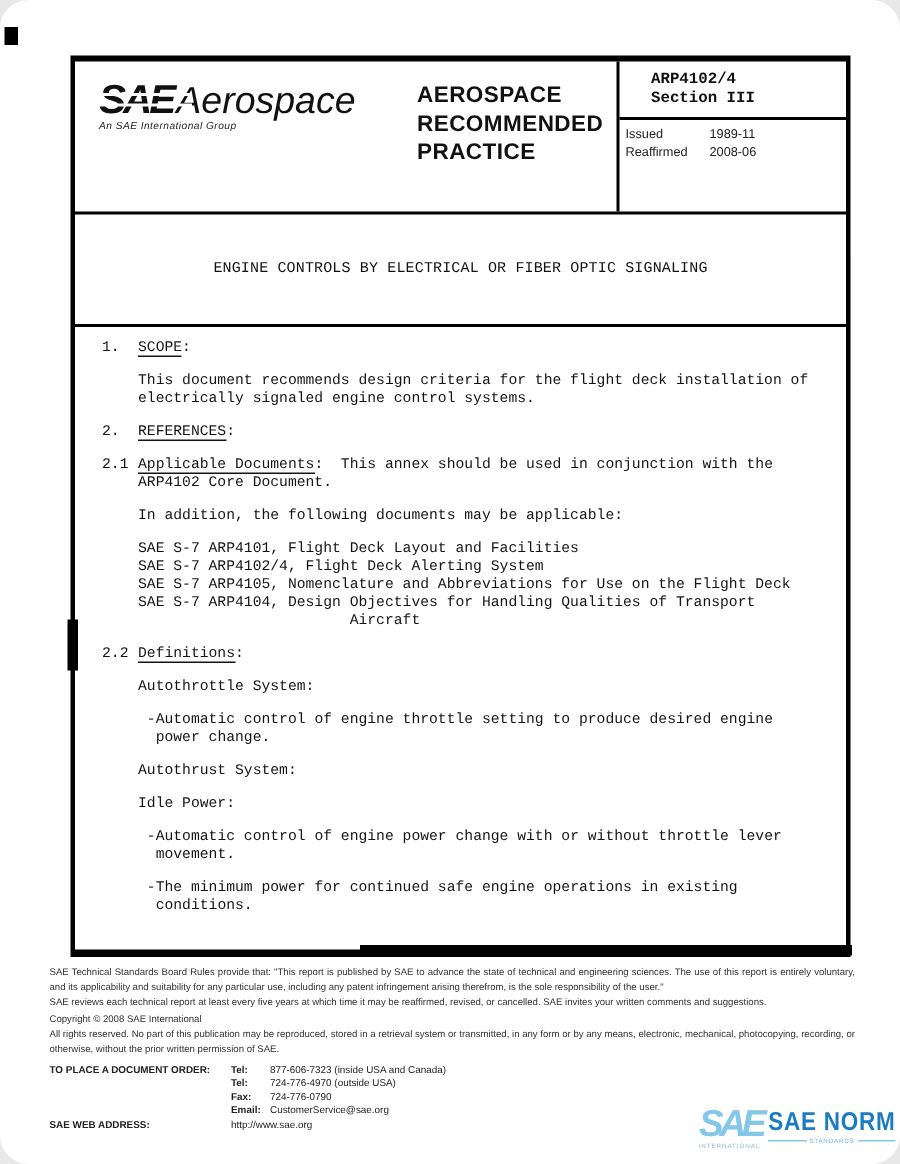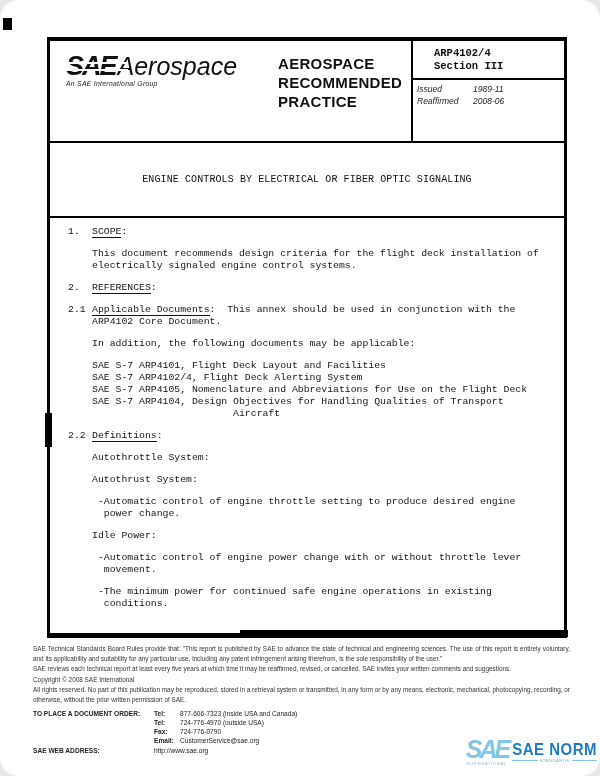--- a/index.html
+++ b/index.html
@@ -26,21 +26,21 @@
   .logo-aero{font-style:italic;font-size:25px;line-height:26px;letter-spacing:0px;margin-left:2px;}
   .logo-tag{font-style:italic;font-size:6.8px;color:#222;margin-top:1px;letter-spacing:0.3px;}
 
   .type-cell{flex:1;padding:13px 0 0 8px;font-weight:bold;font-size:15px;line-height:19px;
              letter-spacing:0.3px;}
 
   .num-cell{width:153px;border-left:2px solid #000;display:flex;flex-direction:column;flex-shrink:0;box-sizing:border-box;}
   .num-top{height:39px;border-bottom:2px solid #000;padding:6px 0 0 21px;box-sizing:border-box;
            font-family:"Liberation Mono","DejaVu Sans Mono",monospace;font-weight:bold;
            font-size:10.5px;line-height:13px;}
-  .num-bot{padding:4px 0 0 4px;font-size:8.5px;line-height:11.5px;color:#222;font-style:italic;}
+  .num-bot{padding:4px 0 0 4px;font-size:8.5px;line-height:11.5px;color:#222;}
   .dlab{display:inline-block;width:56px;}
 
   
   .title-band{height:73px;border-bottom:2px solid #000;display:flex;align-items:center;
               justify-content:center;flex-shrink:0;}
   .doc-title{font-family:"Liberation Mono","DejaVu Sans Mono",monospace;font-size:10px;
              letter-spacing:0.1px;white-space:nowrap;}
 
   
   .bodyc{flex:1;padding:8px 4px 0 18px;font-family:"Liberation Mono","DejaVu Sans Mono",monospace;
@@ -144,26 +144,26 @@
       <div class="brow">
         <span class="bnum">2.2</span>
         <span class="btxt"><span class="u">Definitions</span><span>:</span></span>
       </div>
       <div class="brow">
         <span class="bnum"></span>
         <span class="btxt">Autothrottle System:</span>
       </div>
       <div class="brow">
         <span class="bnum"></span>
-        <span class="btxt">Autothrust System:</span>
-      </div>
-      <div class="brow">
-        <span class="bnum"></span>
         <span class="btxt"> -Automatic control of engine throttle setting to produce desired engine
   power change.</span>
+      </div>
+      <div class="brow">
+        <span class="bnum"></span>
+        <span class="btxt">Autothrust System:</span>
       </div>
       <div class="brow">
         <span class="bnum"></span>
         <span class="btxt">Idle Power:</span>
       </div>
       <div class="brow">
         <span class="bnum"></span>
         <span class="btxt"> -Automatic control of engine power change with or without throttle lever
   movement.</span>
       </div>

